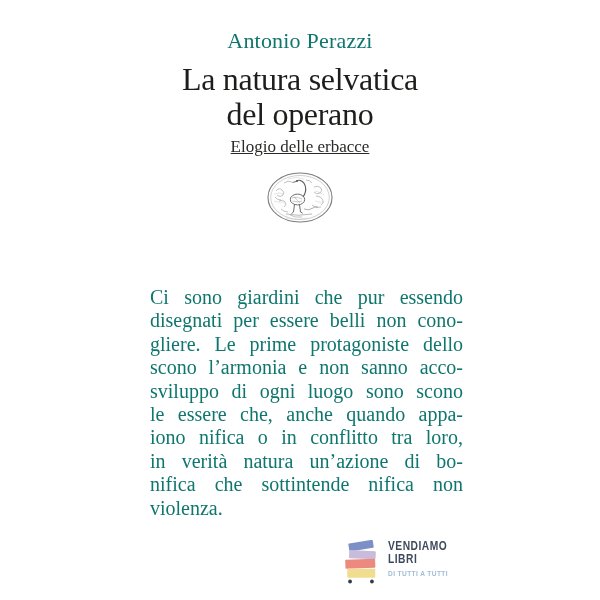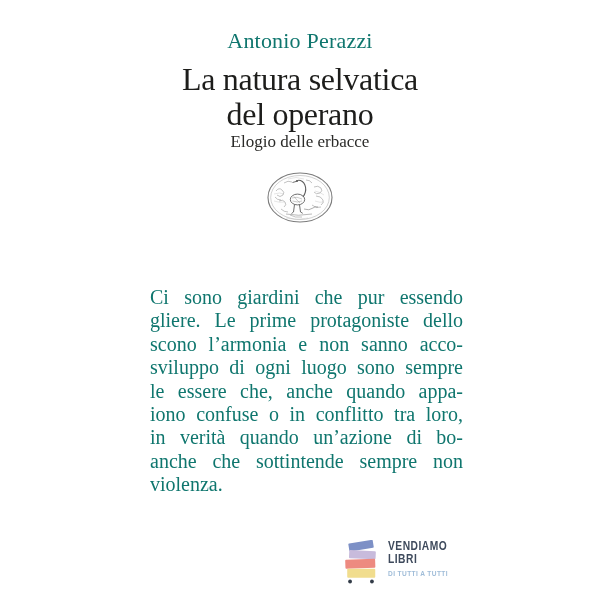--- a/index.html
+++ b/index.html
@@ -22,23 +22,25 @@
     letter-spacing:0.2px;
   }
   .title{
     margin-top:6px;
     color:#1d1d1b;
     font-size:32px;
     line-height:35px;
     letter-spacing:-0.3px;
   }
   .subtitle{
+    margin-top:5px;
     color:#2a2a28;
     font-size:17px;
     line-height:20px;
+    text-decoration:underline;
   }
   .emblem{
     position:absolute;
     top:171px;left:266px;
     width:68px;height:55px;
   }
   .excerpt{
     position:absolute;
     top:286px;left:150px;
     width:313px;
@@ -137,27 +139,28 @@
 
       <g fill="none" stroke="#8a8a8a" stroke-width="0.6">
         <path d="M20 43 q12 2.5 26 0"></path>
         <path d="M38 38 q5 2 9 -1 q2 -2 5 -1" stroke="#777777"></path>
       </g>
     </svg>
   </div>
 
   <div class="excerpt">
     <span class="line">Ci sono giardini che pur essendo</span>
+    <span class="line">disegnati per essere belli non cono-</span>
     <span class="line">gliere. Le prime protagoniste dello</span>
     <span class="line">scono l’armonia e non sanno acco-</span>
-    <span class="line">sviluppo di ogni luogo sono sempre</span>
+    <span class="line">sviluppo di ogni luogo sono scono</span>
     <span class="line">le essere che, anche quando appa-</span>
-    <span class="line">iono confuse o in conflitto tra loro,</span>
-    <span class="line">in verità quando un’azione di bo-</span>
-    <span class="line">anche che sottintende sempre non</span>
+    <span class="line">iono nifica o in conflitto tra loro,</span>
+    <span class="line">in verità natura un’azione di bo-</span>
+    <span class="line">nifica che sottintende nifica non</span>
     <span class="line last">violenza.</span>
   </div>
 
   <div class="vendor-logo">
     <span>
       <svg viewBox="0 0 40 47" width="38" height="45">
         <rect x="7" y="1.5" width="26" height="8.5" rx="1" fill="#7d90c6" transform="rotate(-9 20 5.5)"></rect>
         <rect x="7.5" y="11" width="28" height="8.5" rx="1" fill="#c8bbdc" transform="rotate(2.5 21 15)"></rect>
         <rect x="3.5" y="20" width="31.5" height="9.5" rx="1" fill="#ed8a80" transform="rotate(-2 19 25)"></rect>
         <rect x="5.5" y="30" width="29.5" height="9.5" rx="1" fill="#f1dd8e"></rect>

